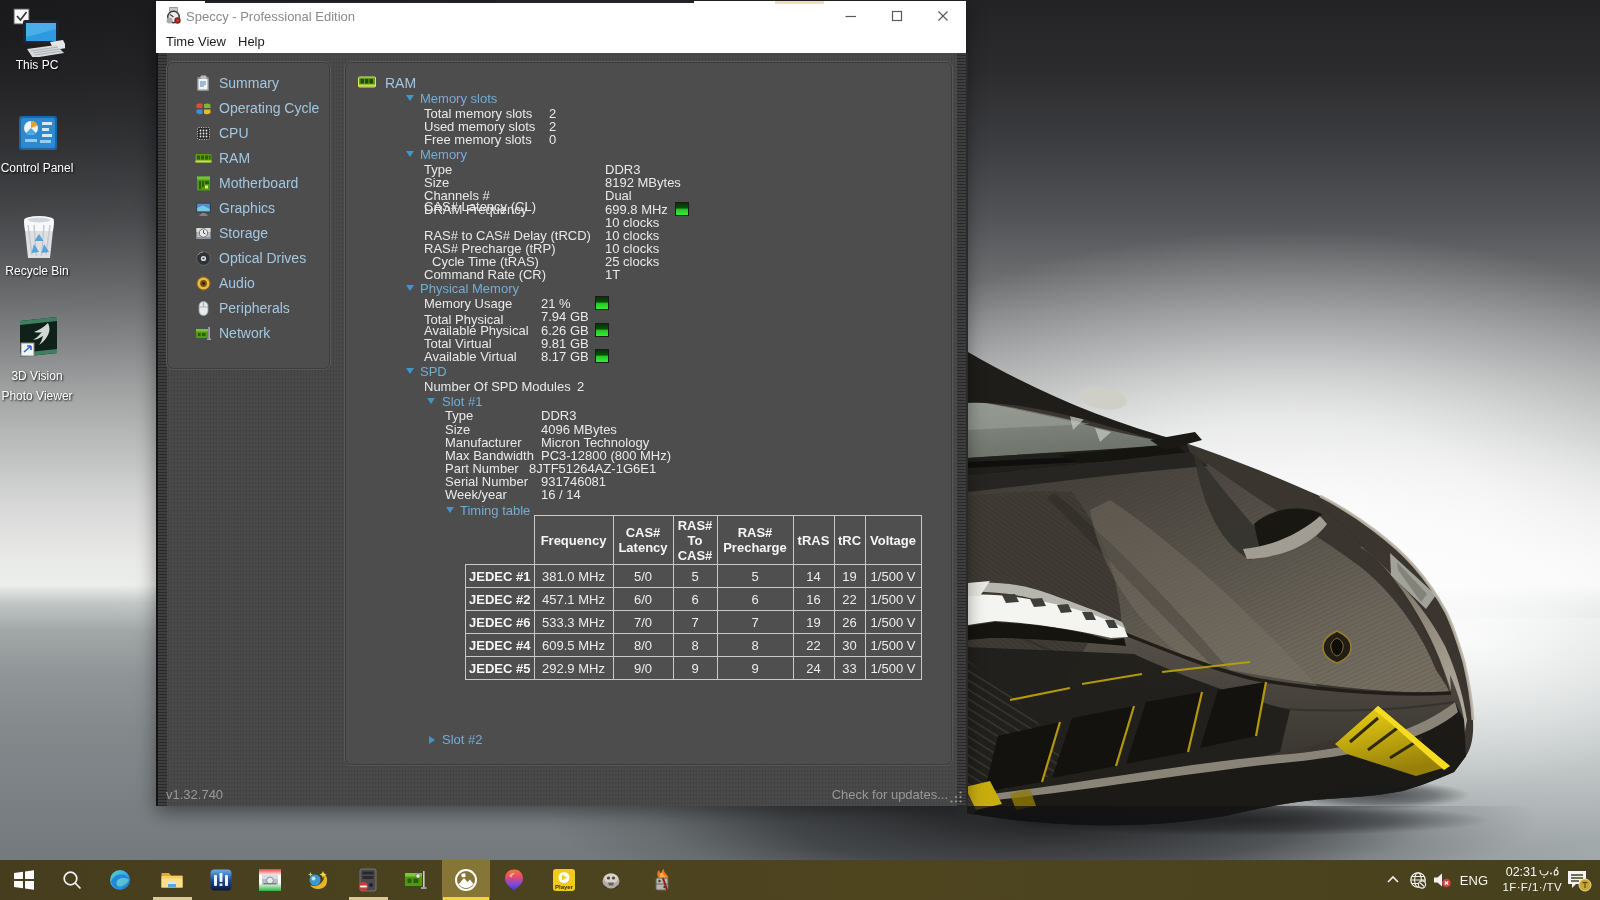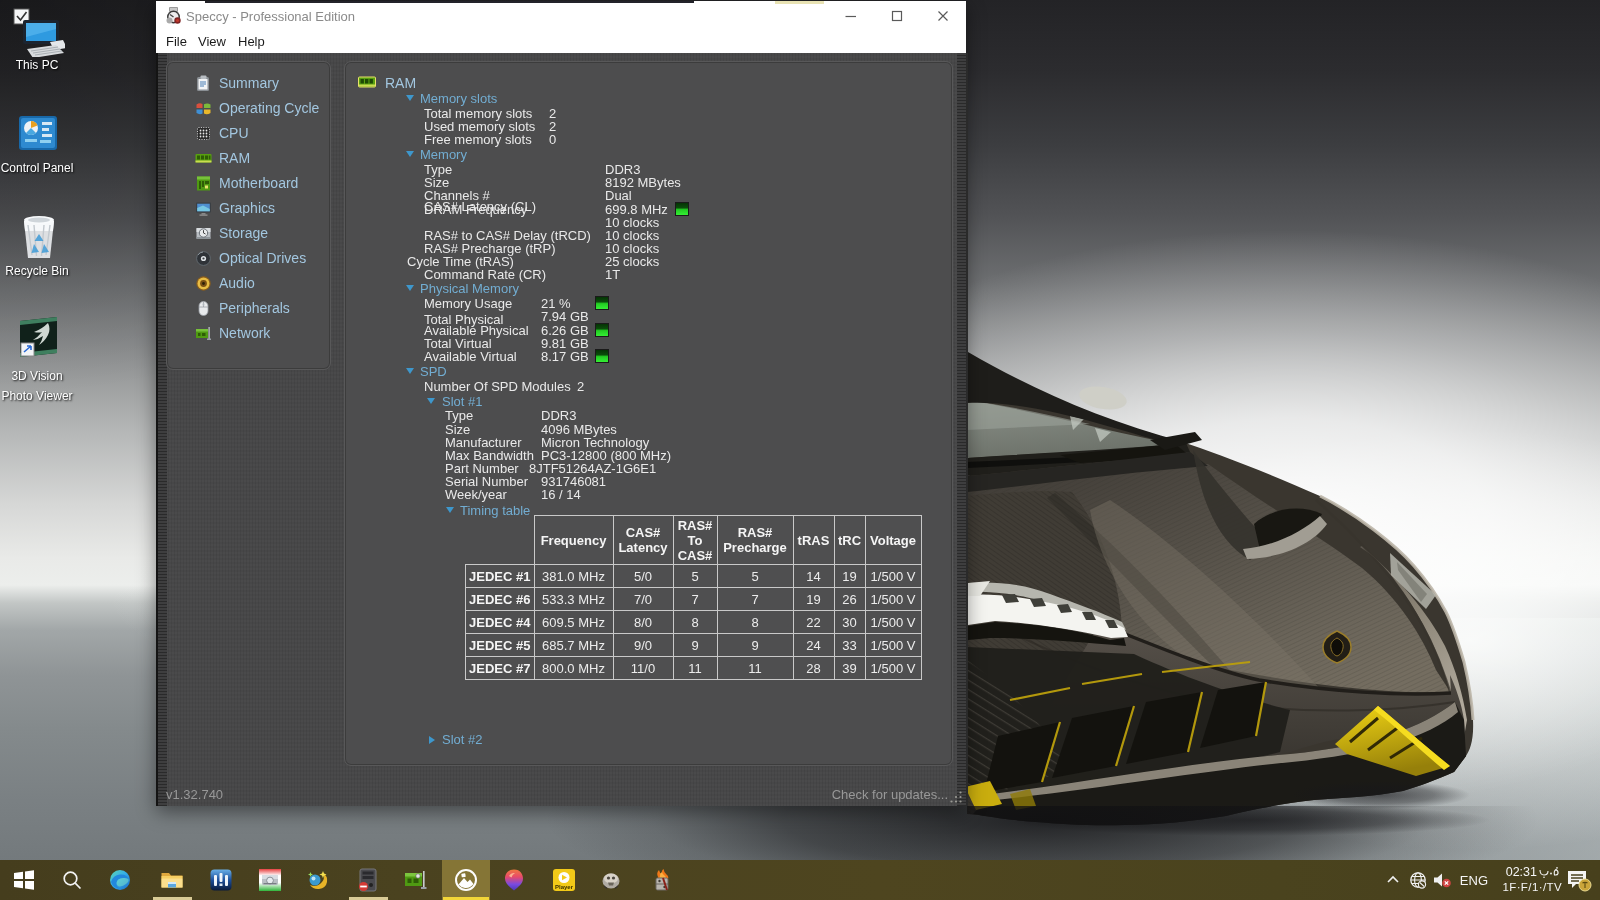--- a/index.html
+++ b/index.html
@@ -277,21 +277,21 @@
         <path d="M1.5 7.5 H12" stroke="#5a5a5a" stroke-width="1.2" fill="none"></path>
       </svg>
     <svg style="position:absolute;left:734px;top:8px" width="14" height="14">
         <rect x="2.5" y="2.5" width="9" height="9" stroke="#5a5a5a" stroke-width="1.2" fill="none"></rect>
       </svg>
     <svg style="position:absolute;left:780px;top:8px" width="14" height="14">
         <path d="M2.5 2.5 L11.5 11.5 M11.5 2.5 L2.5 11.5" stroke="#5a5a5a" stroke-width="1.2" fill="none"></path>
       </svg>
   </div>
   <div id="menu">
-      <span style="left:10px">File</span>
+      <span style="left:10px">Time</span>
       <span style="left:42px">View</span>
       <span style="left:82px">Help</span>
     </div>
   <div id="cont">
     <div class="estrip" style="left:0;border-left:2px solid #141414"></div>
     <div class="estrip" style="left:801px;border-right:2px solid #2a2a2a"></div>
     <div class="panel" id="sbar">
       <svg class="sic" style="top:13px" viewBox="0 0 17 17">
           <rect x="2" y="2" width="12" height="14" rx="1.5" fill="#8a8f94"></rect>
           <rect x="3.5" y="4" width="9" height="10.5" fill="#f2f4f6"></rect>
@@ -424,21 +424,21 @@
         <span class="row" style="left:260px;top:126px">Dual</span>
       <span class="row" style="left:79px;top:140px">DRAM Frequency</span>
         <span class="row" style="left:260px;top:140px">699.8 MHz</span>
       <div class="led" style="left:330px;top:140px"></div>
       <span class="row" style="left:79px;top:137px">CAS# Latency (CL)</span>
         <span class="row" style="left:260px;top:153px">10 clocks</span>
       <span class="row" style="left:79px;top:166px">RAS# to CAS# Delay (tRCD)</span>
         <span class="row" style="left:260px;top:166px">10 clocks</span>
       <span class="row" style="left:79px;top:179px">RAS# Precharge (tRP)</span>
         <span class="row" style="left:260px;top:179px">10 clocks</span>
-      <span class="row" style="left:62px;top:192px">Cycle Time (tRAS)</span>
+      <span class="row" style="left:87px;top:192px">Cycle Time (tRAS)</span>
         <span class="row" style="left:260px;top:192px">25 clocks</span>
       <span class="row" style="left:79px;top:205px">Command Rate (CR)</span>
         <span class="row" style="left:260px;top:205px">1T</span>
       <div class="arr" style="left:61px;top:223px"></div>
         <span class="hdr" style="left:75px;top:219px">Physical Memory</span>
       <span class="row" style="left:79px;top:234px">Memory Usage</span>
         <span class="row" style="left:196px;top:234px">21 %</span>
       <div class="led" style="left:250px;top:234px"></div>
       <span class="row" style="left:79px;top:250px">Total Physical</span>
         <span class="row" style="left:196px;top:247px">7.94 GB</span>
@@ -488,20 +488,30 @@
               <td class="b" style="height:22px">JEDEC #1</td>
               <td>381.0 MHz</td>
               <td>5/0</td>
               <td>5</td>
               <td>5</td>
               <td>14</td>
               <td>19</td>
               <td>1/500 V</td>
             </tr>
         <tr>
+              <td class="b" style="height:22px">JEDEC #2</td>
+              <td>457.1 MHz</td>
+              <td>6/0</td>
+              <td>6</td>
+              <td>6</td>
+              <td>16</td>
+              <td>22</td>
+              <td>1/500 V</td>
+            </tr>
+        <tr>
               <td class="b" style="height:22px">JEDEC #6</td>
               <td>533.3 MHz</td>
               <td>7/0</td>
               <td>7</td>
               <td>7</td>
               <td>19</td>
               <td>26</td>
               <td>1/500 V</td>
             </tr>
         <tr>
@@ -509,36 +519,26 @@
               <td>609.5 MHz</td>
               <td>8/0</td>
               <td>8</td>
               <td>8</td>
               <td>22</td>
               <td>30</td>
               <td>1/500 V</td>
             </tr>
         <tr>
               <td class="b" style="height:22px">JEDEC #5</td>
-              <td>685.7 MHz</td>
+              <td>292.9 MHz</td>
               <td>9/0</td>
               <td>9</td>
               <td>9</td>
               <td>24</td>
               <td>33</td>
-              <td>1/500 V</td>
-            </tr>
-        <tr>
-              <td class="b" style="height:22px">JEDEC #7</td>
-              <td>800.0 MHz</td>
-              <td>11/0</td>
-              <td>11</td>
-              <td>11</td>
-              <td>28</td>
-              <td>39</td>
               <td>1/500 V</td>
             </tr>
       </tbody>
         </table>
       <div class="arr2" style="left:84px;top:674px"></div>
         <span class="hdr" style="left:97px;top:670px">Slot #2</span>
     </div>
     <div id="sbot">
         <span style="position:absolute;left:10px;top:12px">v1.32.740</span>
     <span style="position:absolute;right:18px;top:12px">Check for updates...</span>

